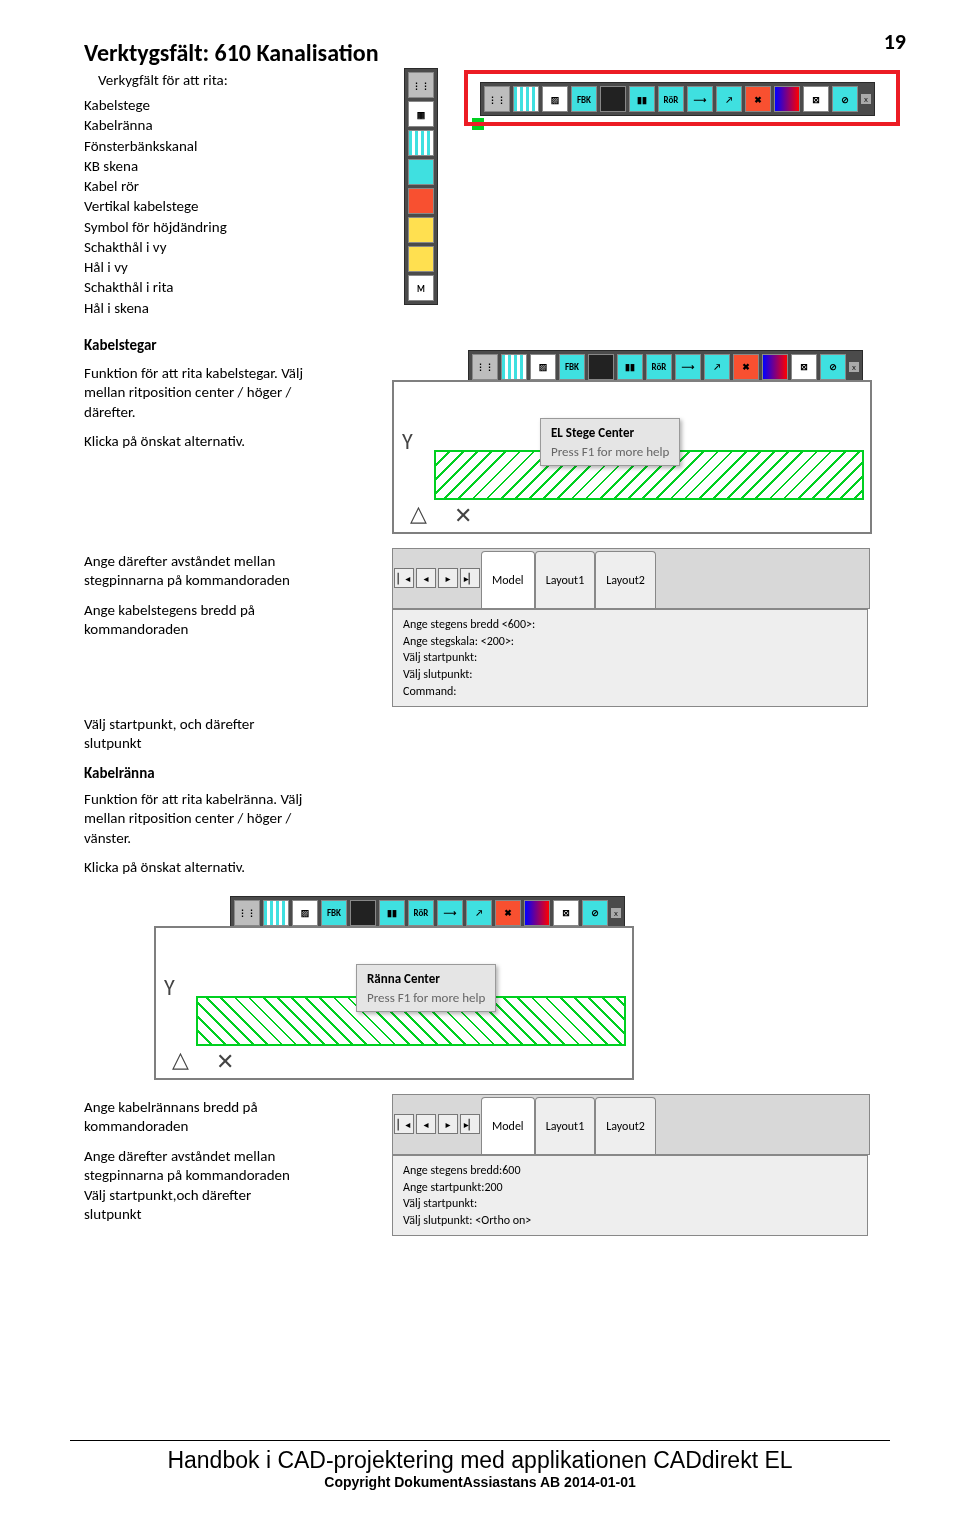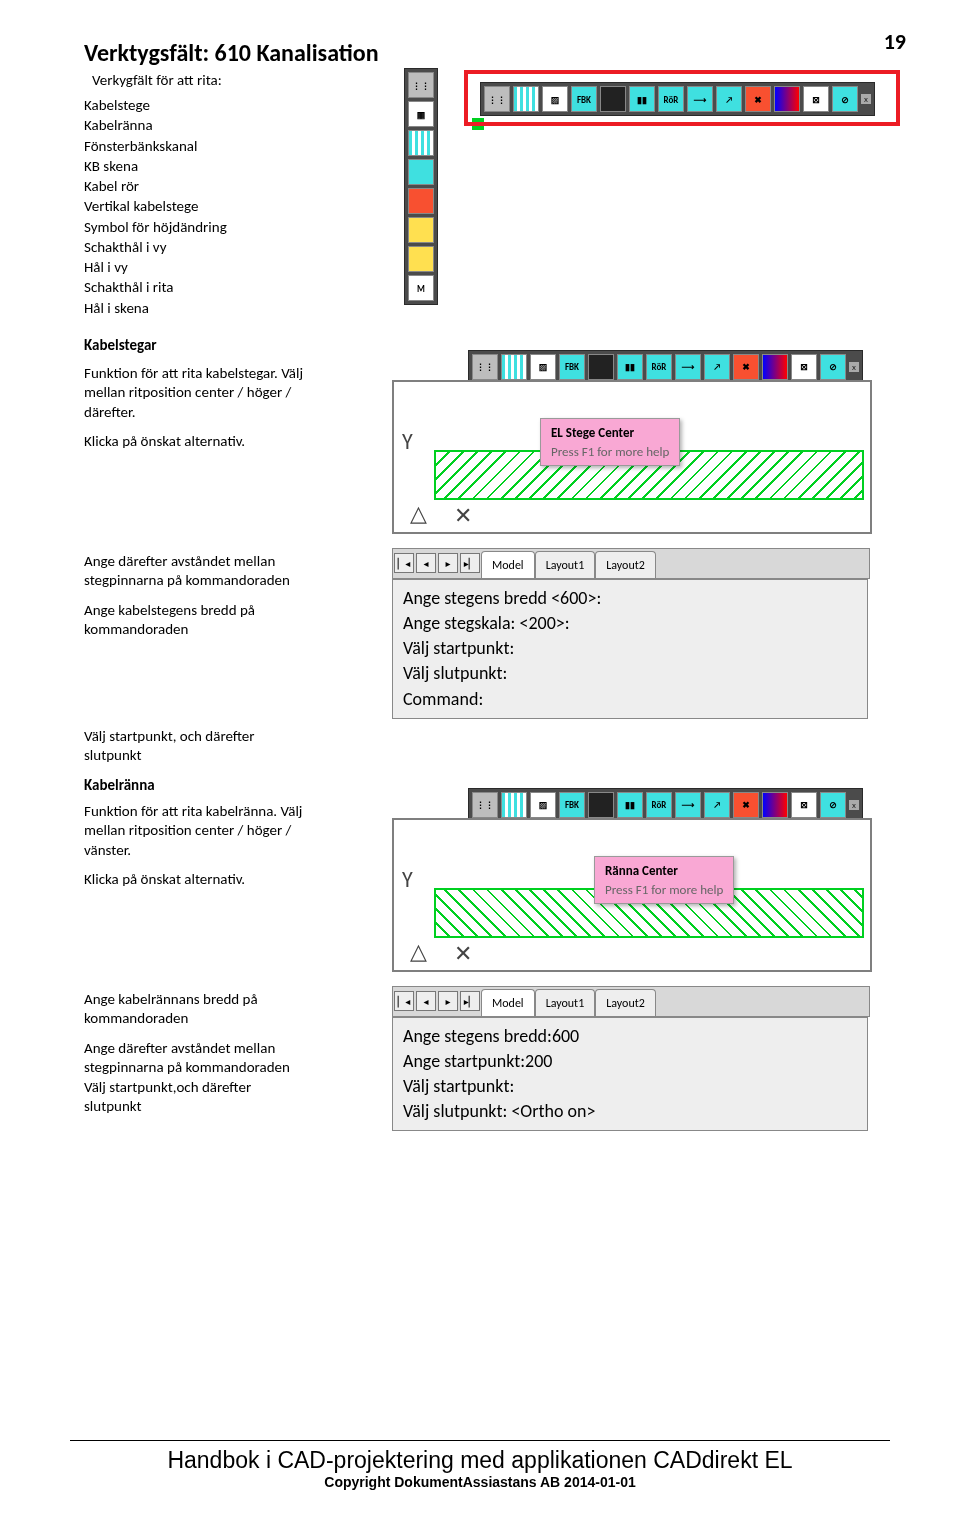--- a/index.html
+++ b/index.html
@@ -1,19 +1,19 @@
 <!DOCTYPE html>
 <html><head>
 <meta charset="utf-8">
 <style>
   body { margin:0; background:#fff; font-family:Calibri,Arial,sans-serif; font-size:15px; color:#000; }
   .page { width:960px; min-height:1518px; position:relative; padding:38px 70px 0 84px; box-sizing:border-box; }
   .pagenum { position:absolute; top:28px; right:54px; font-size:22px; font-weight:bold; }
   h1 { font-size:24px; font-weight:bold; margin:0 0 4px; }
-  .sub { font-size:15px; margin:0 8px 6px; }
+  .sub { font-size:15px; margin:0 14px 6px; }
   .list { margin:2px 0 18px; }
   .list div { line-height:1.35; }
   .bold { font-weight:bold; margin:8px 0 4px; }
   .para { margin:4px 0 10px; max-width:220px; line-height:1.3; }
   .row { display:flex; align-items:flex-start; gap:18px; }
   
   .tbwrap { position:absolute; }
   .tb { display:flex; background:#4b4b4b; border:1px solid #2a2a2a; padding:3px; gap:3px; align-items:center; }
   .tb.vert { flex-direction:column; }
   .ico { width:24px; height:24px; background:#e8e8e8; border:1px solid #888; position:relative; display:flex; align-items:center; justify-content:center; font-size:9px; font-weight:bold; overflow:hidden; }
@@ -23,28 +23,28 @@
   .ico.wht { background:#fff; }
   .ico.blk { background:#222; color:#fff; }
   .ico.grad { background:linear-gradient(90deg,#00f,#f00); }
   .stripes { background:repeating-linear-gradient(90deg,#3fe0e0 0 3px,#fff 3px 6px); }
   .closex { width:10px; height:10px; background:#aaa; color:#222; font-size:9px; line-height:10px; text-align:center; }
   .hilitebox { position:absolute; border:4px solid #ec1c24; }
   
   .cad { border:2px solid #7f7f7f; background:#fff; position:relative; width:476px; height:150px; }
   .cad .hatch { position:absolute; left:40px; right:6px; top:68px; height:46px; border:2px solid #00d020; background:repeating-linear-gradient(135deg, transparent 0 8px, #00d020 8px 10px); }
   .cad .anchor { position:absolute; font-size:22px; color:#444; }
-  .tooltip { position:absolute; background:#f9a8d4; border:1px solid #9a9a9a; padding:6px 10px; font-size:13px; box-shadow:2px 2px 4px rgba(0,0,0,.3); }
+  .tooltip { position:absolute; background:#e5e5e5; border:1px solid #9a9a9a; padding:6px 10px; font-size:13px; box-shadow:2px 2px 4px rgba(0,0,0,.3); }
   .tooltip .tt1 { font-weight:bold; margin-bottom:4px; }
   .tooltip .tt2 { color:#666; }
   .modeltabs { width:476px; background:#d8d8d8; border:1px solid #888; display:flex; align-items:center; font-size:12px; }
   .mtbtn { width:18px; height:18px; border:1px solid #777; background:#eee; margin:2px 1px; display:flex; align-items:center; justify-content:center; font-size:10px; }
-  .mtab { padding:6px 10px; border:1px solid #888; border-bottom:none; background:#eee; margin-top:2px; border-radius:4px 4px 0 0; }
+  .mtab { padding:21px 10px; border:1px solid #888; border-bottom:none; background:#eee; margin-top:2px; border-radius:4px 4px 0 0; }
   .mtab.active { background:#fff; }
-  .cmdwin { width:476px; background:#eeeeee; border:1px solid #888; padding:6px 10px; box-sizing:border-box; font-size:18px; line-height:1.4; font-family:Calibri,Arial,sans-serif; }
+  .cmdwin { width:476px; background:#eeeeee; border:1px solid #888; padding:6px 10px; box-sizing:border-box; font-size:12px; line-height:1.4; font-family:Calibri,Arial,sans-serif; }
   .cmdwin .prompt { color:#000; }
   .footer { position:absolute; bottom:28px; left:0; width:960px; text-align:center; }
   .footer hr { border:none; border-top:1px solid #000; margin:0 70px 6px; }
   .footer .f1 { font-family:Arial,sans-serif; font-size:23px; }
   .footer .f2 { font-family:Arial,sans-serif; font-size:14px; font-weight:bold; }
   .greenblk { position:absolute; width:12px; height:12px; background:#00d020; }
 </style>
 </head>
 <body>
 
@@ -179,21 +179,21 @@
         <div class="prompt"></div>
         <div class="prompt">Command:</div>
       </div>
     </div>
   </div>
 
   <div class="para" style="margin-top:8px;">Välj startpunkt, och därefter slutpunkt</div>
 
   <div class="bold">Kabelränna</div>
 
-  <div class="row" style="margin-top:0;">
+  <div class="row" style="margin-top:0;flex-direction:column;">
     <div style="width:220px;">
       <div class="para">Funktion för att rita kabelränna. Välj mellan ritposition center / höger / vänster.</div>
       <div class="para">Klicka på önskat alternativ.</div>
     </div>
     <div style="position:relative;">
       <div class="tb" style="position:absolute; left:146px; top:-10px;">
         <div class="ico" style="background:#bdbdbd;">⋮⋮</div>
         <div class="ico stripes"></div>
         <div class="ico wht">▨</div>
         <div class="ico teal">

